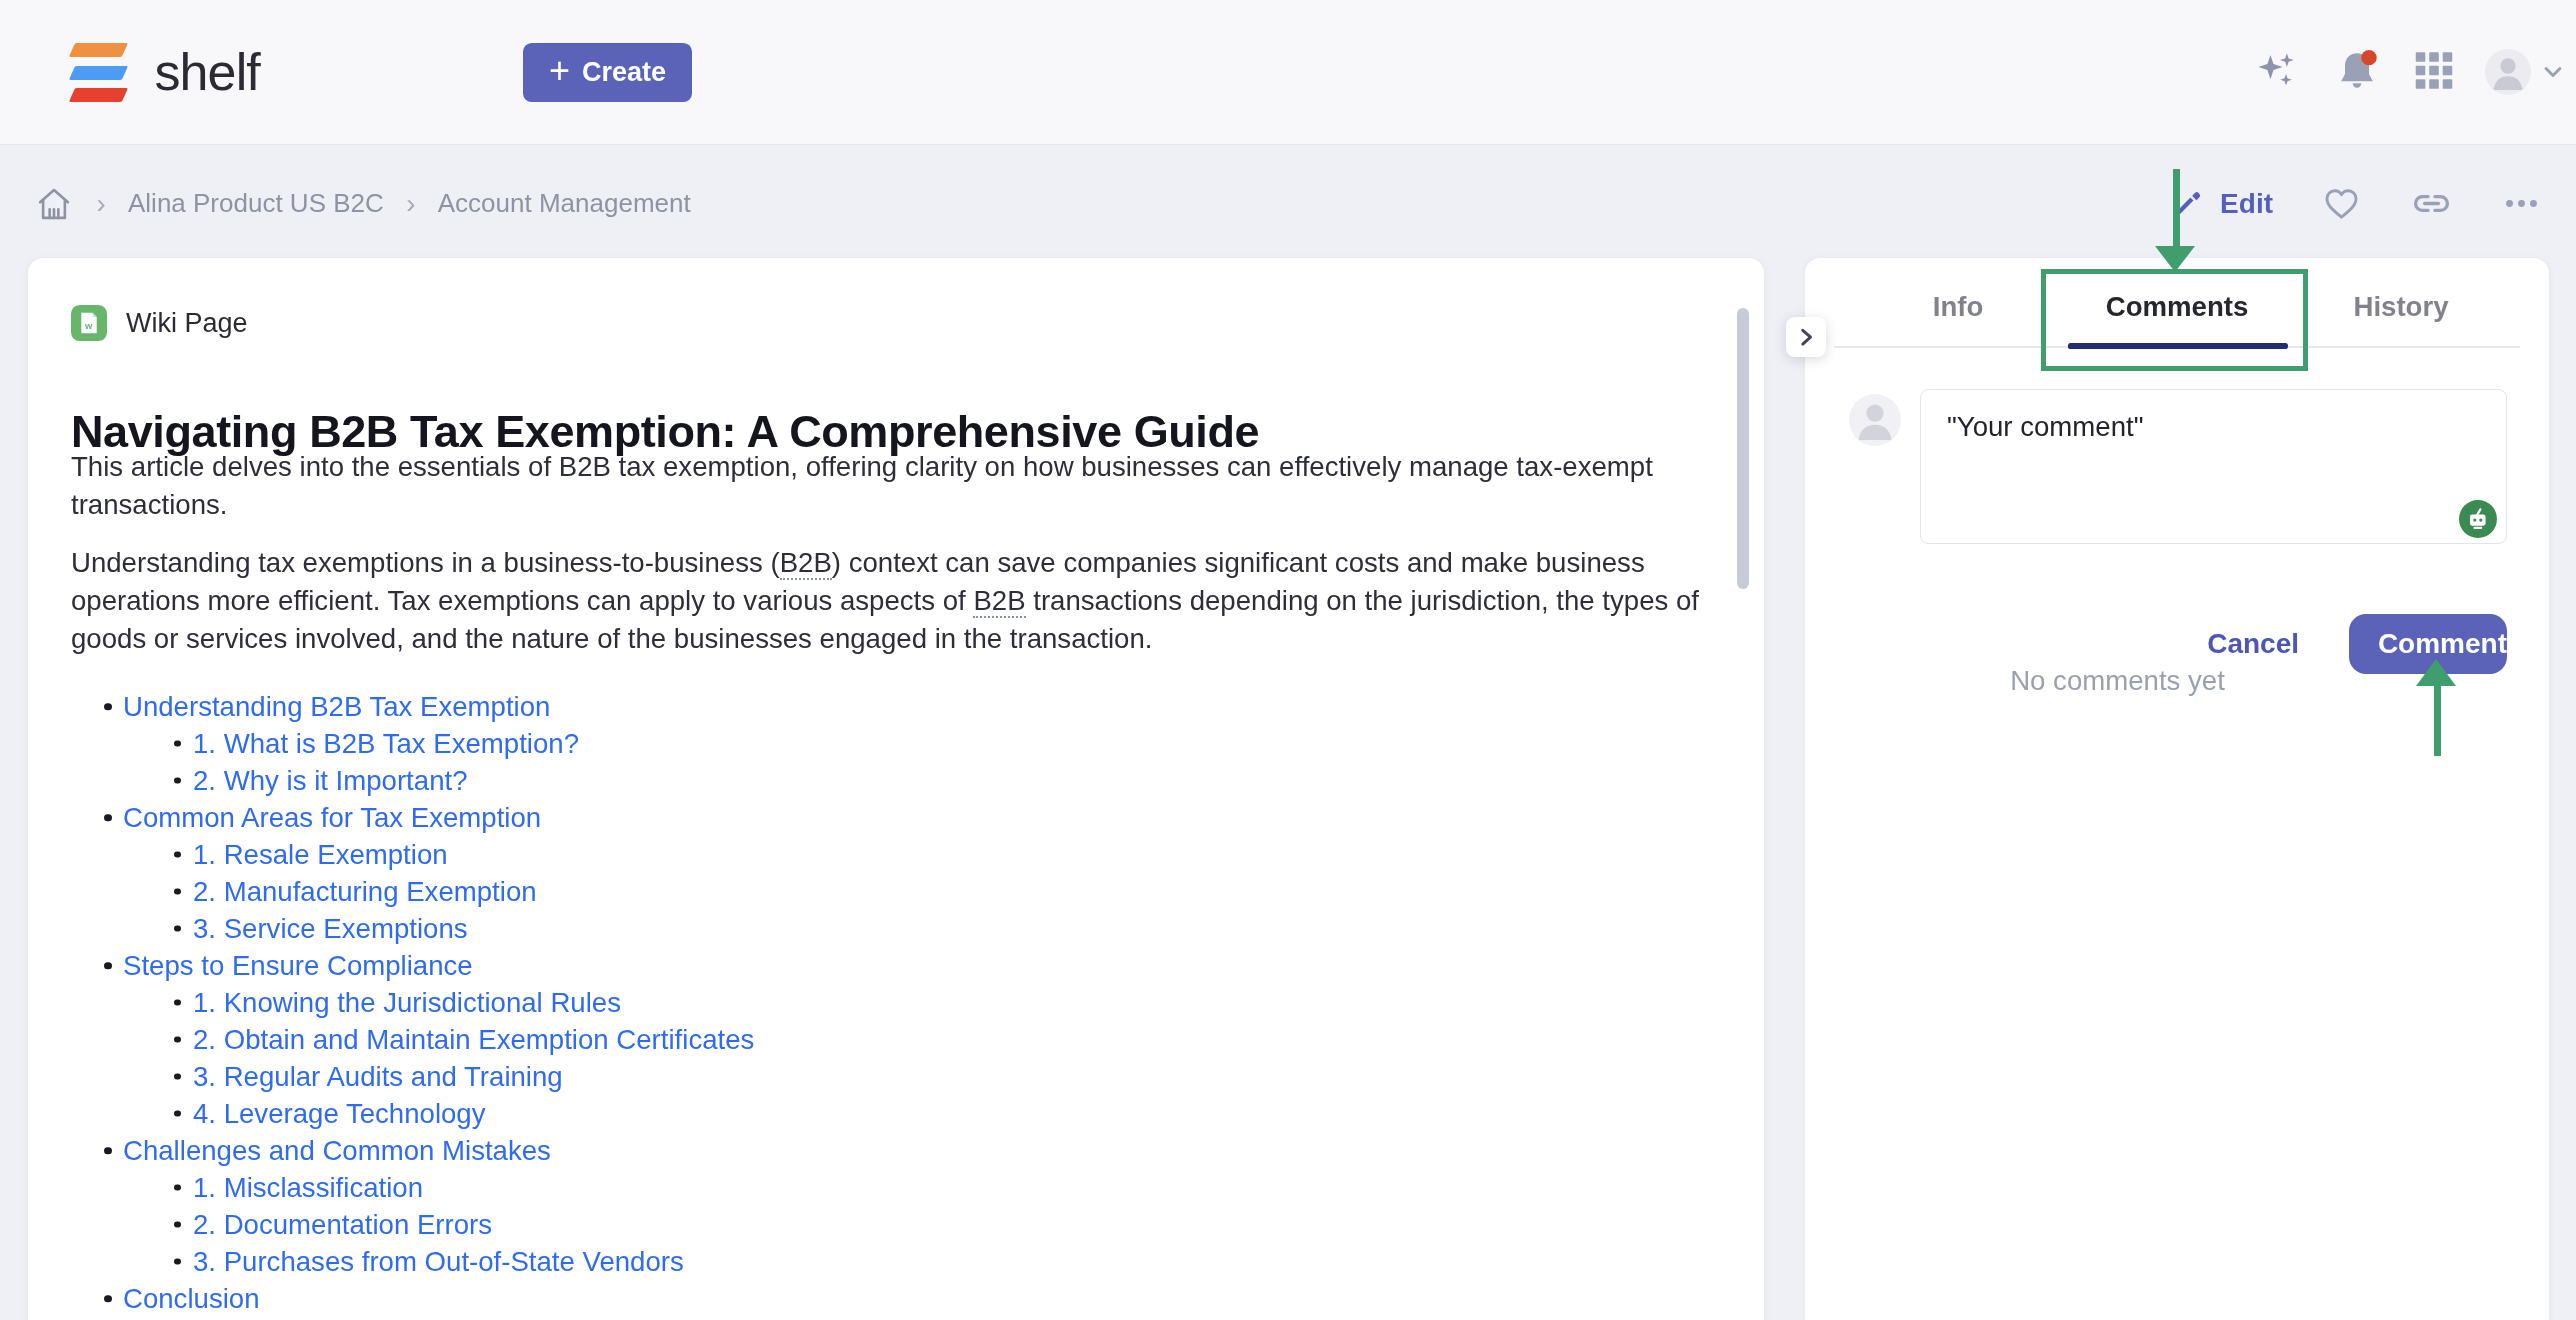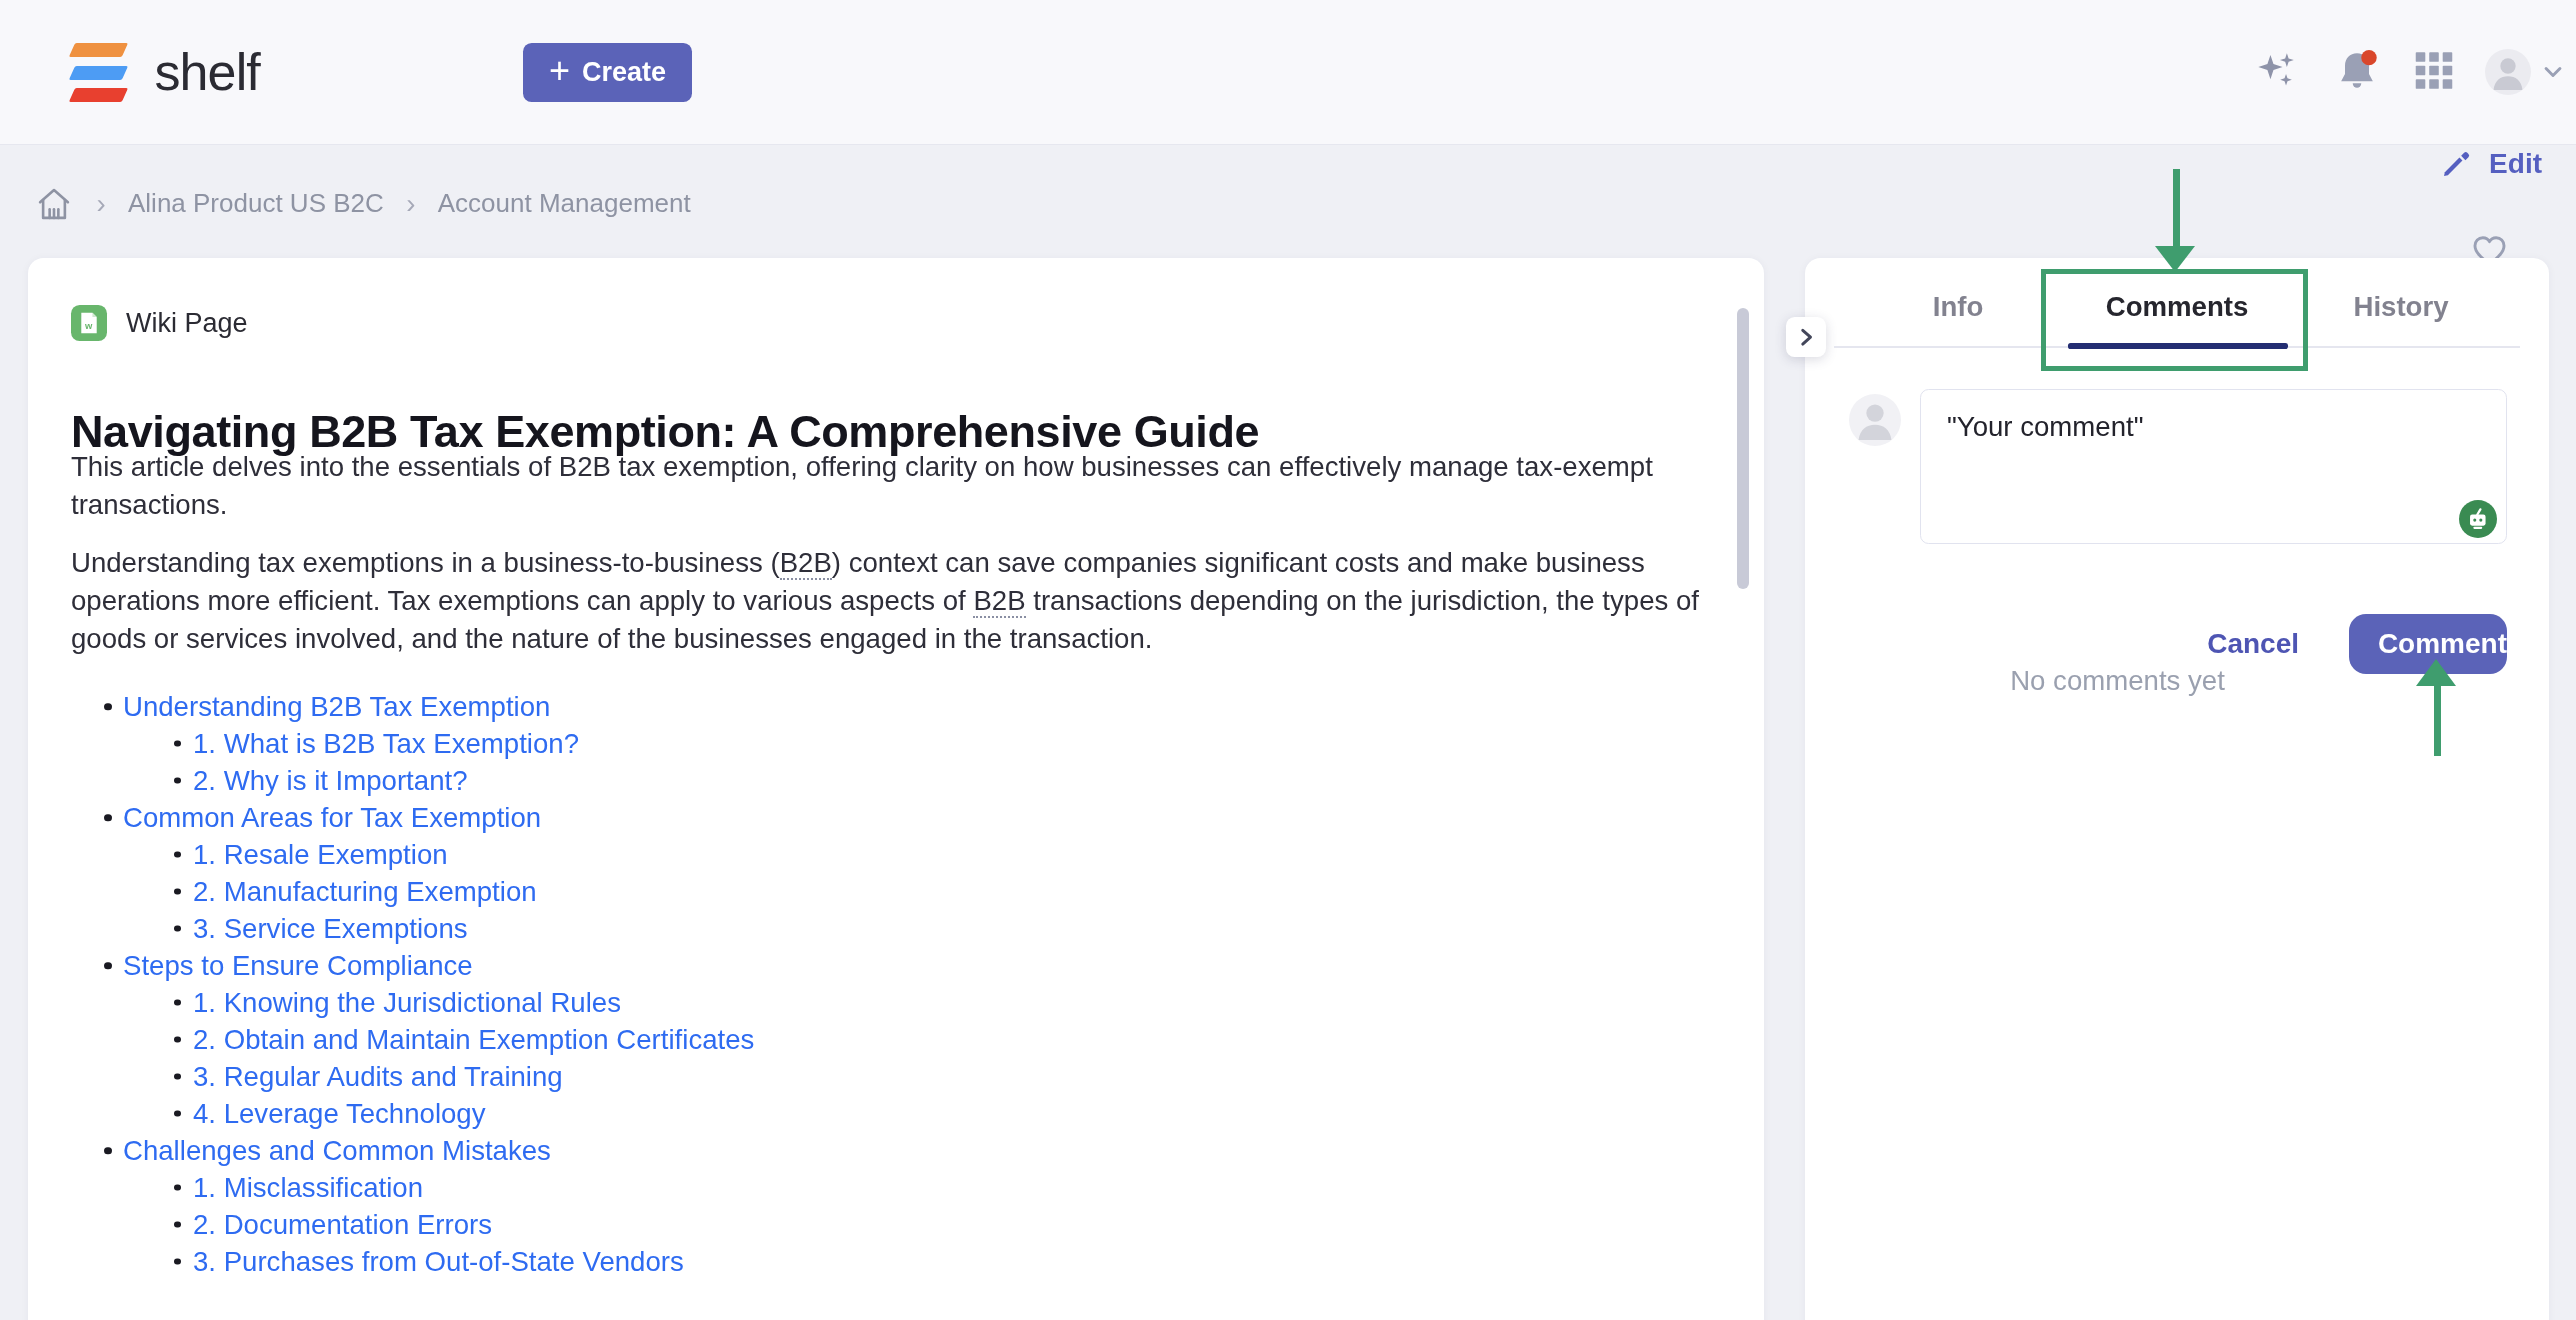--- a/index.html
+++ b/index.html
@@ -30,21 +30,21 @@
   .tb-icon{position:absolute;top:50%;transform:translateY(-50%);cursor:pointer;}
   .tb-sparkles{left:2254px;} .tb-bell{left:2333px;} .tb-grid{left:2414px;}
   .avatar-group{position:absolute;left:2485px;top:50%;transform:translateY(-50%);display:flex;align-items:center;gap:8.6px;cursor:pointer;}
   .avatar-circle{width:46px;height:46px;border-radius:50%;background:#ebebf0;display:flex;align-items:center;justify-content:center;overflow:hidden;}
 
   
   .crumb-row{position:absolute;left:0;top:146px;width:2576px;height:115px;}
   .crumbs{position:absolute;left:34px;top:0;height:115px;display:flex;align-items:center;gap:22.4px;}
   .crumb-sep{color:#a6a9b8;font-size:27.6px;}
   .crumb-link{font-size:26px;color:#8e93a3;cursor:pointer;}
-  .page-actions{position:absolute;right:34px;top:0;height:115px;display:flex;align-items:center;gap:48px;flex-direction:column;}
+  .page-actions{position:absolute;right:34px;top:0;height:115px;display:flex;align-items:center;gap:48px;}
   .edit-action{display:flex;align-items:center;gap:15.5px;cursor:pointer;}
   .edit-label{font-size:28px;font-weight:700;color:#555fc0;}
   .pa-icon{cursor:pointer;display:flex;align-items:center;}
 
   
   .article-card{position:absolute;left:27.6px;top:258px;width:1736px;height:1085px;background:#fff;border-radius:15.5px;box-shadow:0 1.7px 8.6px rgba(40,40,80,.05);}
   .wiki-row{position:absolute;left:71px;top:305px;display:flex;align-items:center;gap:19px;}
   .wiki-icon{width:36px;height:36px;border-radius:8.6px;background:var(--wiki-green);display:flex;align-items:center;justify-content:center;}
   .wiki-label{font-size:27px;color:#2b2b33;}
   .article-title{position:absolute;left:71px;top:375px;width:1636px;font-size:45px;line-height:57px;font-weight:700;color:#15151d;letter-spacing:-0.4px;margin-top:28px;}
@@ -231,20 +231,21 @@
     <li class="l2"><a>3. Service Exemptions</a></li>
     <li class="l1"><a>Steps to Ensure Compliance</a></li>
     <li class="l2"><a>1. Knowing the Jurisdictional Rules</a></li>
     <li class="l2"><a>2. Obtain and Maintain Exemption Certificates</a></li>
     <li class="l2"><a>3. Regular Audits and Training</a></li>
     <li class="l2"><a>4. Leverage Technology</a></li>
     <li class="l1"><a>Challenges and Common Mistakes</a></li>
     <li class="l2"><a>1. Misclassification</a></li>
     <li class="l2"><a>2. Documentation Errors</a></li>
     <li class="l2"><a>3. Purchases from Out-of-State Vendors</a></li>
+    <li class="l1"><a>Conclusion</a></li>
   </ul>
 
   <div class="card-scrollbar"></div>
 
   <aside class="side-panel"></aside>
 
   <button class="collapse-btn">
     <svg width="22.4" height="22.4" viewBox="0 0 26 26" fill="none">
         <polyline points="9,5 18,13 9,21" stroke="#43465a" stroke-width="3.4" stroke-linecap="round" stroke-linejoin="round"></polyline>
       </svg>

